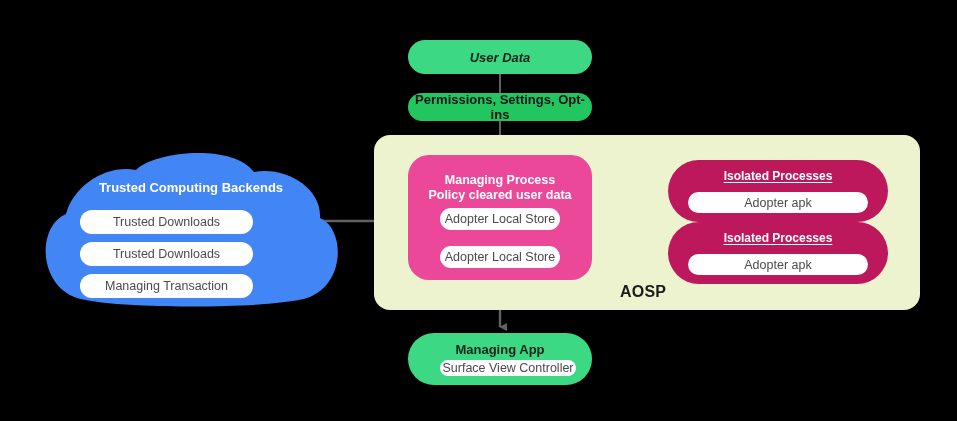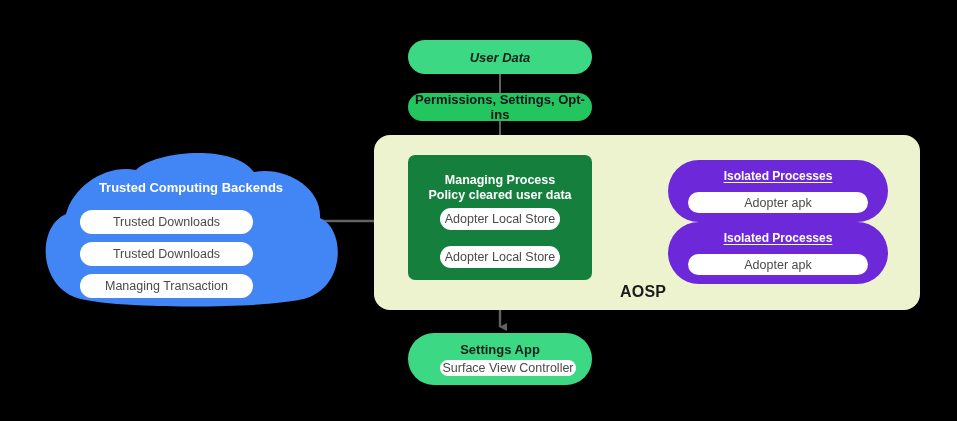--- a/index.html
+++ b/index.html
@@ -21,22 +21,22 @@
   }
 
   
   .pill{
     position:absolute;display:flex;align-items:center;justify-content:center;
     border-radius:999px;text-align:center;box-sizing:border-box;
   }
   .pill-green{background:#3DD884;color:#10221a;font-weight:700;font-size:13px;}
   .pill-lightblue{background:#22c55e;color:#10141a;font-weight:700;font-size:13px;}
   .pill-white{background:#fff;color:#4a4a4a;font-weight:400;font-size:12.5px;}
-  .box-blue{background:#15803d;color:#fff;border-radius:7px;position:absolute;box-sizing:border-box;}
-  .box-blue-pill{background:#6d28d9;color:#fff;border-radius:999px;position:absolute;box-sizing:border-box;}
+  .box-blue{background:#ec4899;color:#fff;border-radius:21px;position:absolute;box-sizing:border-box;}
+  .box-blue-pill{background:#be185d;color:#fff;border-radius:999px;position:absolute;box-sizing:border-box;}
 
   
   #user-data{left:408px;top:40px;width:184px;height:34px;font-style:italic;}
   #permissions{left:408px;top:93px;width:184px;height:28px;}
 
   
   #cloud-group{position:absolute;left:36px;top:150px;width:310px;height:158px;}
   #cloud-shape{position:absolute;inset:0;}
   #cloud-title{
     position:absolute;left:0;top:30px;width:310px;text-align:center;
@@ -142,17 +142,17 @@
     <div class="isolated-title">Isolated Processes</div>
     <div class="pill pill-white">Adopter apk</div>
   </div>
 
   <div id="isolated-2" class="box-blue-pill isolated">
     <div class="isolated-title">Isolated Processes</div>
     <div class="pill pill-white">Adopter apk</div>
   </div>
 
   <div id="adopter-app">
-    <div id="adopter-app-title">Settings App</div>
+    <div id="adopter-app-title">Managing App</div>
   </div>
   <div id="surface-view-controller" class="pill pill-white">Surface View Controller</div>
 
 </div>
 
 </body></html>

